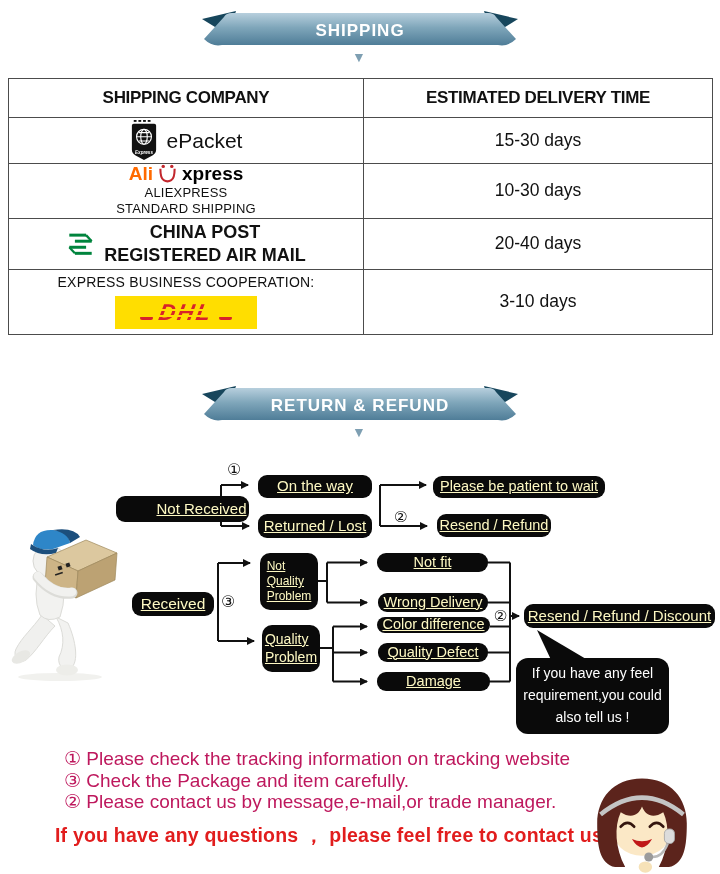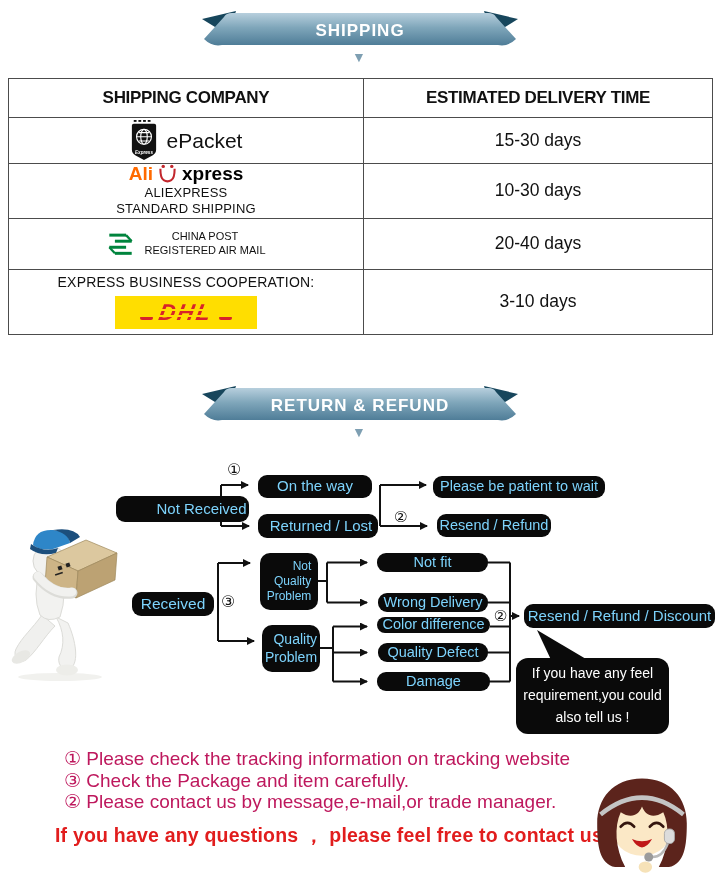--- a/index.html
+++ b/index.html
@@ -19,31 +19,31 @@
   .ship-table td{border:1.5px solid #4c4c4c;text-align:center;vertical-align:middle;padding:0;}
   .th-cell{font-weight:bold;font-size:17px;letter-spacing:-0.3px;}
   .days{font-size:17.5px;}
   .cell-stack{display:flex;flex-direction:column;align-items:center;justify-content:center;gap:2px;}
   .cell-row{display:flex;align-items:center;justify-content:center;gap:9px;}
   .epacket-name{font-size:21px;color:#111;}
   .ali-line{display:flex;align-items:flex-end;justify-content:center;gap:4px;font-weight:bold;font-size:19px;line-height:19px;}
   .ali-a{color:#FF6A00;}
   .ali-x{color:#000000;}
   .small-lines{font-size:13px;font-weight:500;line-height:1.25;letter-spacing:0.2px;}
-  .post-lines{font-size:11px;font-weight:normal;line-height:1.25;}
+  .post-lines{font-size:18px;font-weight:bold;line-height:1.25;}
   .dhl-label{font-size:14px;font-weight:500;letter-spacing:0.2px;}
   .dhl-box{position:relative;width:142px;height:33px;background:#FFDE00;display:flex;align-items:center;justify-content:center;gap:6px;margin-top:4px;}
   .dhl-text{font-style:italic;font-weight:bold;font-size:23px;color:#D8232A;letter-spacing:2px;transform:skewX(-10deg);position:relative;}
   .dhl-dash{display:inline-block;width:13px;height:4px;background:#D8232A;border-radius:2px;margin-top:10px;}
   .dhl-stripe{position:absolute;left:24px;right:24px;height:2px;background:#FFDE00;}
 
   
   .flow{position:absolute;left:0;top:450px;width:720px;height:300px;}
-  .fbox{position:absolute;background:#0a0a0a;color:#7dd3fc;display:flex;align-items:center;justify-content:center;
-        text-align:right;border-radius:9px;font-size:14.5px;line-height:1.1;}
+  .fbox{position:absolute;background:#0a0a0a;color:#fef9c3;display:flex;align-items:center;justify-content:center;
+        text-align:left;border-radius:9px;font-size:14.5px;line-height:1.1;text-decoration:underline;}
   .marker-num{position:absolute;font-size:16px;color:#111;line-height:17px;}
   .num-bg{background:#fff;border-radius:50%;width:17px;height:17px;text-align:center;}
   .bubble{position:absolute;left:516px;top:208px;width:153px;height:76px;background:#0a0a0a;color:#fff;border-radius:12px;
           display:flex;align-items:center;justify-content:center;text-align:center;font-size:14px;line-height:1.55;}
 
   
   .footnotes{position:absolute;left:64px;top:748px;font-size:19px;line-height:21.5px;color:#be185d;}
   .contact{position:absolute;left:55px;top:822px;font-size:19.5px;font-weight:bold;color:#E11D1D;letter-spacing:0.2px;}
 </style>
 </head>
@@ -246,21 +246,21 @@
     <path d="M30,51 C38,61 50,69 64,67" fill="none" stroke="#F1F1EF" stroke-width="8.5" stroke-linecap="round"></path>
   </svg>
 
   <span class="marker-num" style="left:227px;top:11px;">①</span>
   <span class="marker-num" style="left:394px;top:58px;font-size:15px;">②</span>
   <span class="marker-num" style="left:221px;top:143px;">③</span>
   <span class="marker-num num-bg" style="left:492px;top:157px;font-size:15px;">②</span>
 
   <div class="fbox" style="left:116px;top:46px;width:95px;height:26px;font-size:15px;padding-left:38px;">Not Received</div>
   <div class="fbox" style="left:258px;top:25px;width:114px;height:23px;font-size:15px;">On the way</div>
-  <div class="fbox" style="left:258px;top:64px;width:114px;height:24px;font-size:15px;padding-left:6px;">Returned / Lost</div>
+  <div class="fbox" style="left:258px;top:64px;width:114px;height:24px;font-size:15px;">Returned / Lost</div>
   <div class="fbox" style="left:433px;top:26px;width:172px;height:22px;">Please be patient to wait</div>
   <div class="fbox" style="left:437px;top:64px;width:114px;height:23px;">Resend / Refund</div>
 
   <div class="fbox" style="left:132px;top:142px;width:82px;height:24px;font-size:15.5px;">Received</div>
   <div class="fbox preline" style="left:260px;top:103px;width:58px;height:57px;font-size:12px;line-height:1.25;border-radius:10px;">Not
 Quality
 Problem</div>
   <div class="fbox preline" style="left:262px;top:175px;width:58px;height:47px;font-size:14px;line-height:1.25;border-radius:10px;">Quality
 Problem</div>
 

